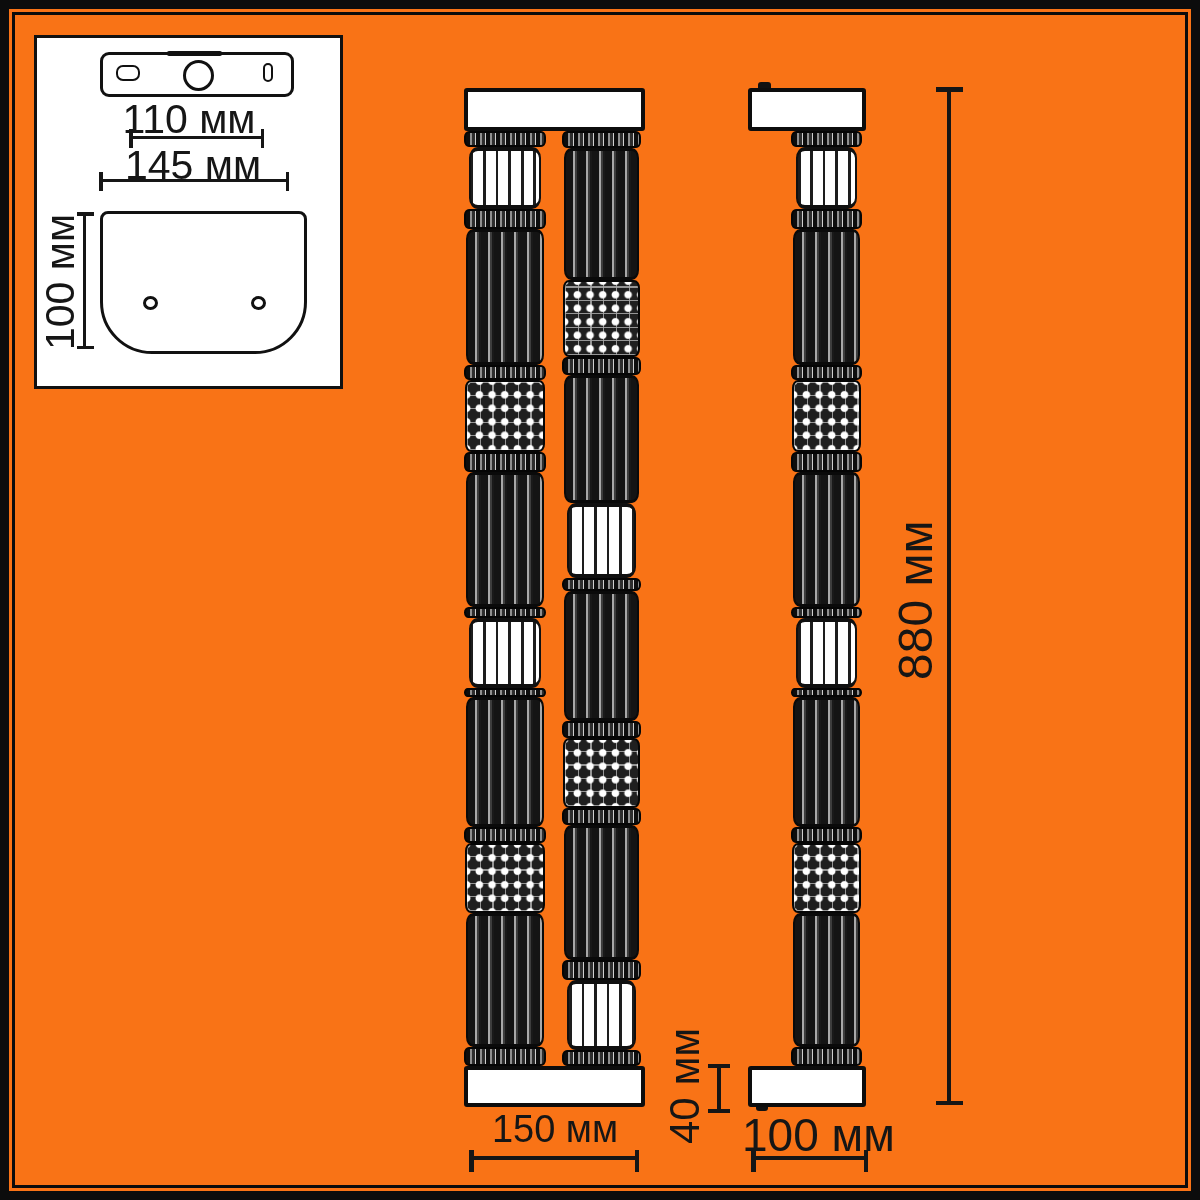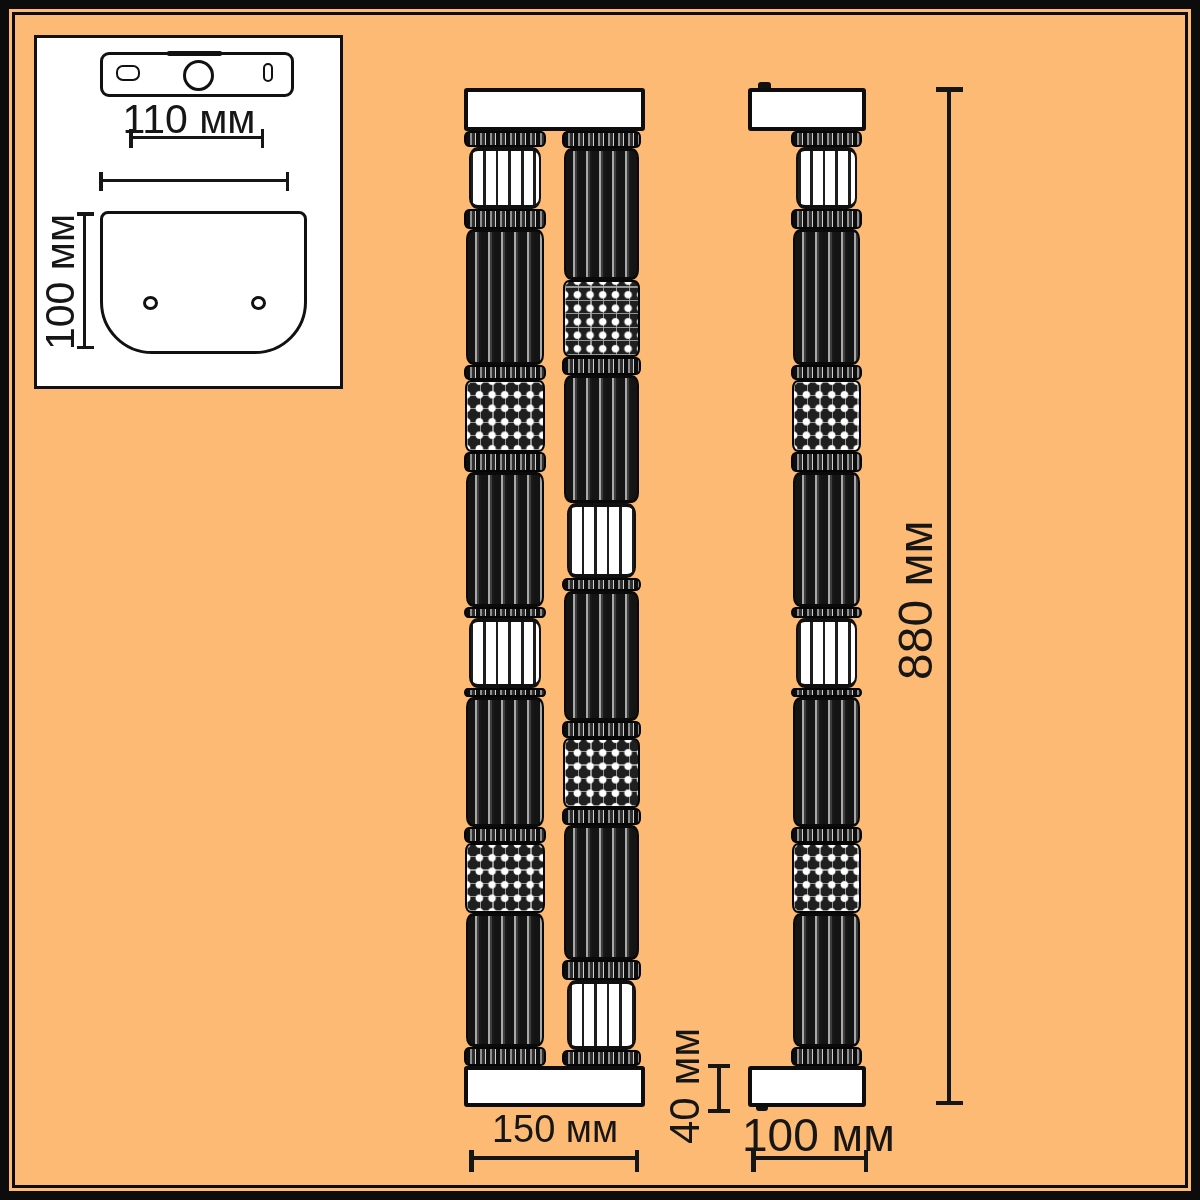--- a/index.html
+++ b/index.html
@@ -3,21 +3,21 @@
 <meta charset="utf-8">
 <style>
   html, body {
     margin: 0; padding: 0;
     width: 1200px; height: 1200px;
     background: #ffffff;
     font-family: "Liberation Sans", "DejaVu Sans", sans-serif;
     color: #161616;
     overflow: hidden;
   }
-  #stage { position: absolute; left: 0; top: 0; width: 1200px; height: 1200px; background: #fdba74; }
+  #stage { position: absolute; left: 0; top: 0; width: 1200px; height: 1200px; background: #f97316; }
 
   
   .frame-outer { position: absolute; inset: 0; border: 9px solid #0c0c0c; pointer-events: none; z-index: 50; }
   .frame-inner { position: absolute; inset: 12px; border: 3px solid #0c0c0c; pointer-events: none; z-index: 50; }
 
   
   .dim-label { position: absolute; text-align: center; white-space: nowrap; color: #161616; }
   .rot { writing-mode: vertical-rl; transform: rotate(180deg); display: flex; align-items: center; justify-content: center; }
   .h-dim { position: absolute; height: 0; border-top: 3.5px solid #161616; }
   .h-dim::before, .h-dim::after { content: ""; position: absolute; top: -10px; width: 3.5px; height: 19px; background: #161616; }
@@ -87,20 +87,21 @@
     <div class="bracket">
       <div class="bracket-notch"></div>
       <div class="slot-h"></div>
       <div class="center-hole"></div>
       <div class="slot-v"></div>
     </div>
 
     <div class="dim-label" style="left:32px; top:58px; width:240px; font-size:41px;">110 мм</div>
     <div class="h-dim" style="left:93px; top:98px; width:133px;"></div>
 
+    <div class="dim-label" style="left:36px; top:104px; width:240px; font-size:41px;">145 мм</div>
     <div class="h-dim" style="left:63px; top:141px; width:188px;"></div>
 
     <div class="backplate">
       <div class="plate-hole" style="left:40px;"></div>
       <div class="plate-hole" style="left:148px;"></div>
     </div>
 
     <div class="v-dim" style="left:46px; top:175px; height:135px;"></div>
     <div class="dim-label rot" style="left:0px; top:168px; width:46px; height:152px; font-size:41px;">100 мм</div>
   </div>

